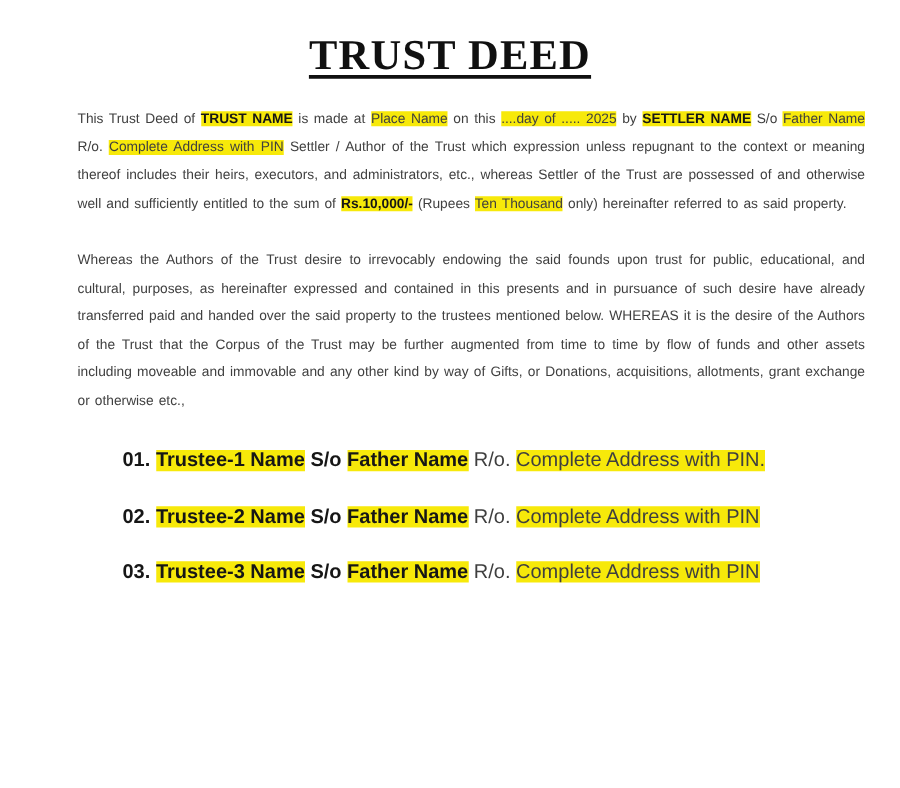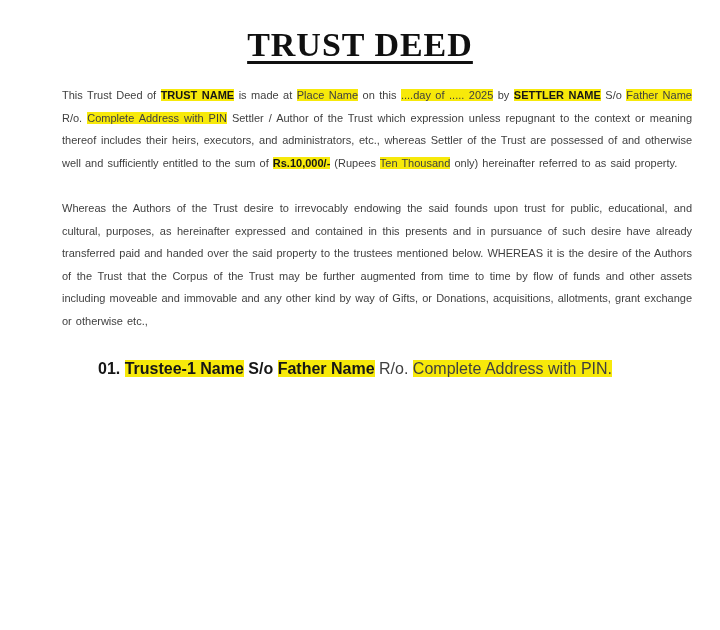--- a/index.html
+++ b/index.html
@@ -88,17 +88,33 @@
 
     <div class="trustee-row">
       <span class="b">01.</span>
       <span class="bhl">Trustee-1 Name</span>
       <span class="b">S/o</span>
       <span class="bhl">Father Name</span>
       <span>R/o.</span>
       <span class="hl">Complete Address with PIN.</span>
     </div>
 
+    <div class="trustee-row">
+      <span class="b">02.</span>
+      <span class="bhl">Trustee-2 Name</span>
+      <span class="b">S/o</span>
+      <span class="bhl">Father Name</span>
+      <span>R/o.</span>
+      <span class="hl">Complete Address with PIN</span>
+    </div>
 
+    <div class="trustee-row">
+      <span class="b">03.</span>
+      <span class="bhl">Trustee-3 Name</span>
+      <span class="b">S/o</span>
+      <span class="bhl">Father Name</span>
+      <span>R/o.</span>
+      <span class="hl">Complete Address with PIN</span>
+    </div>
 
   </div>
 
 </div>
 
 </body></html>

